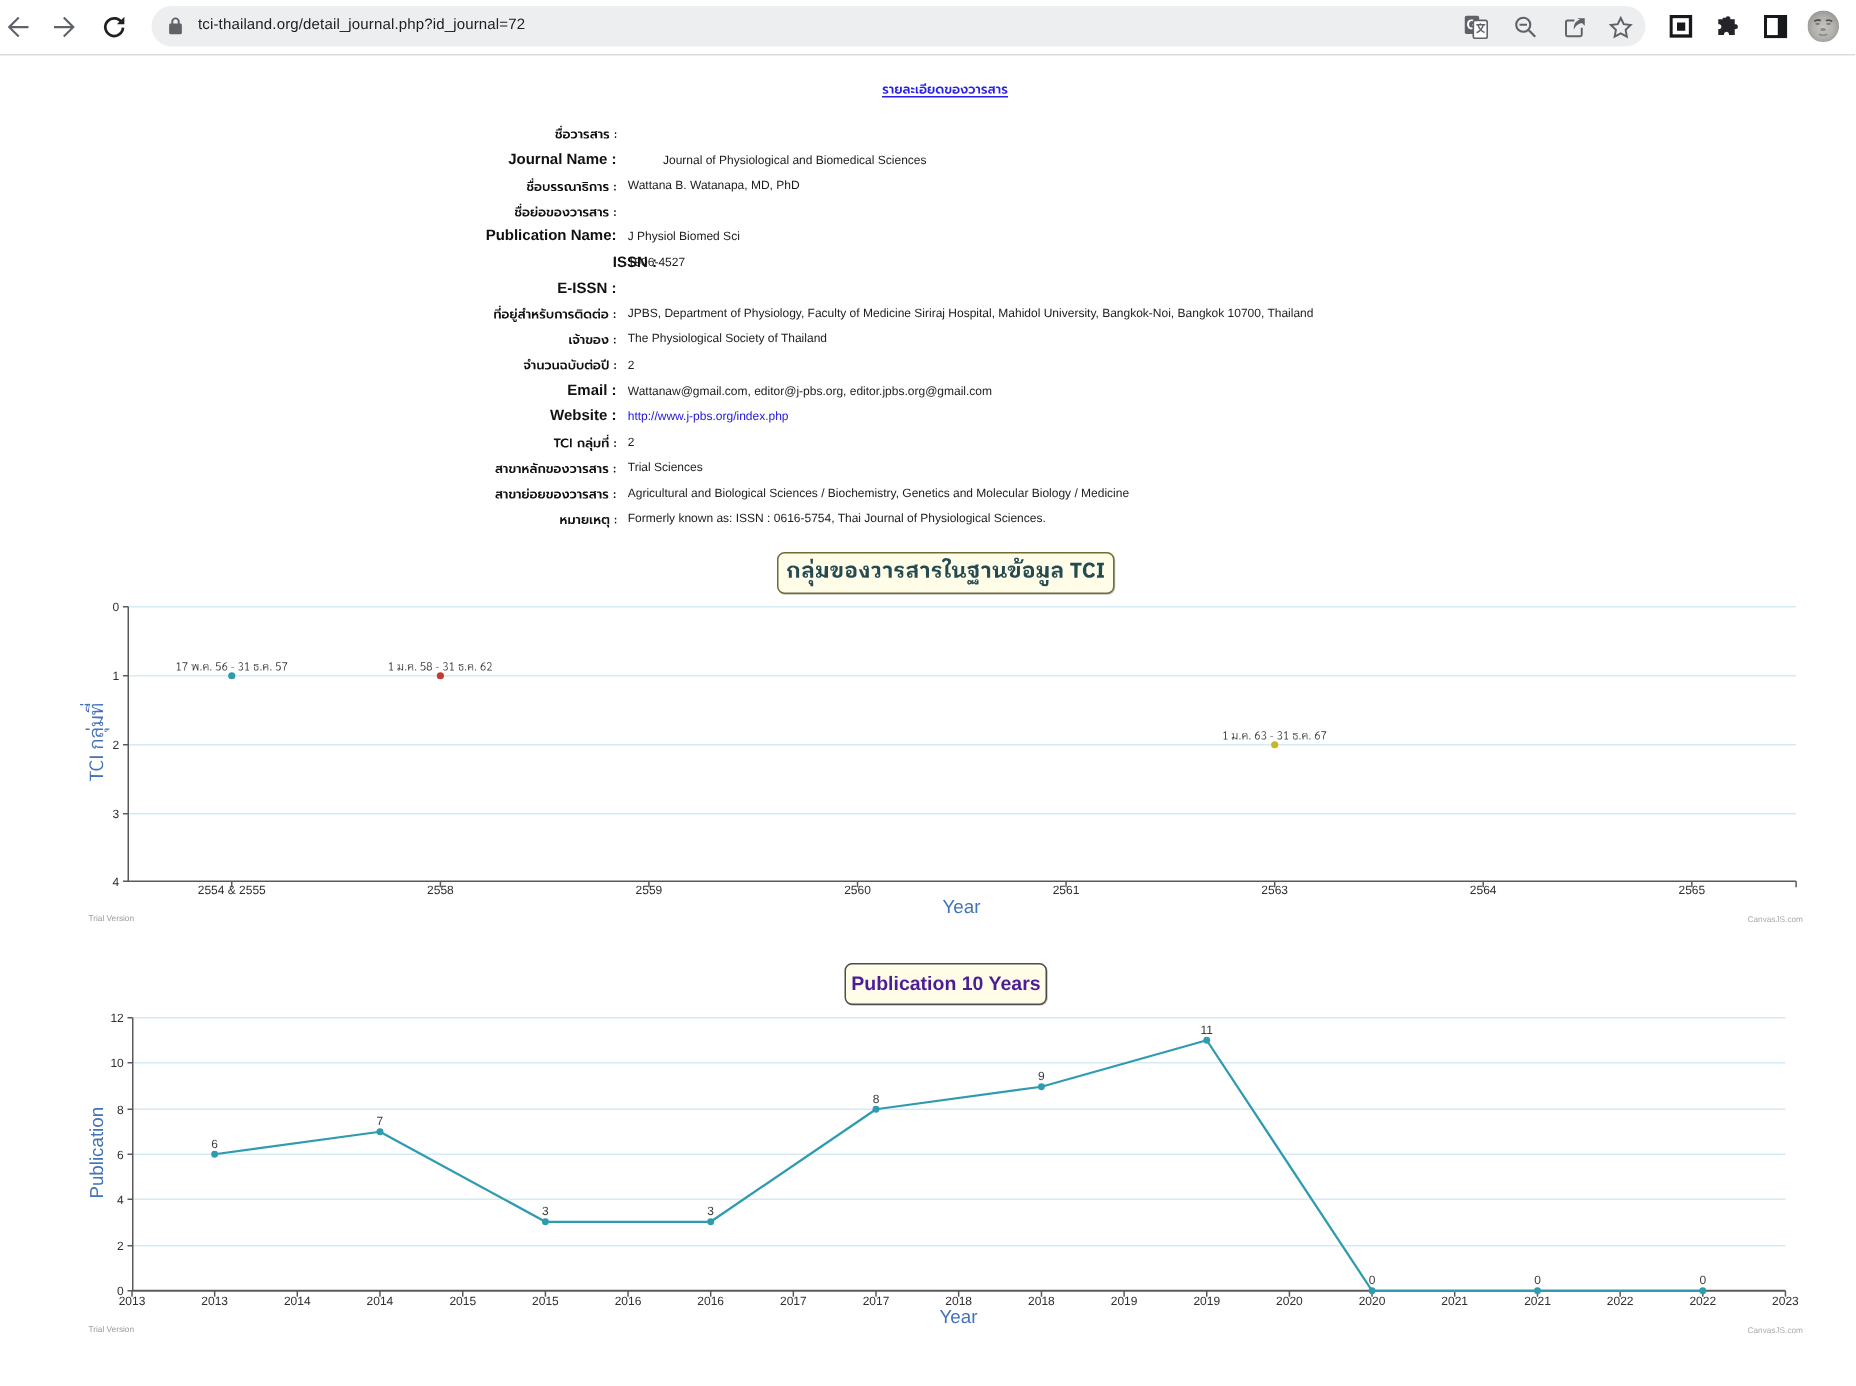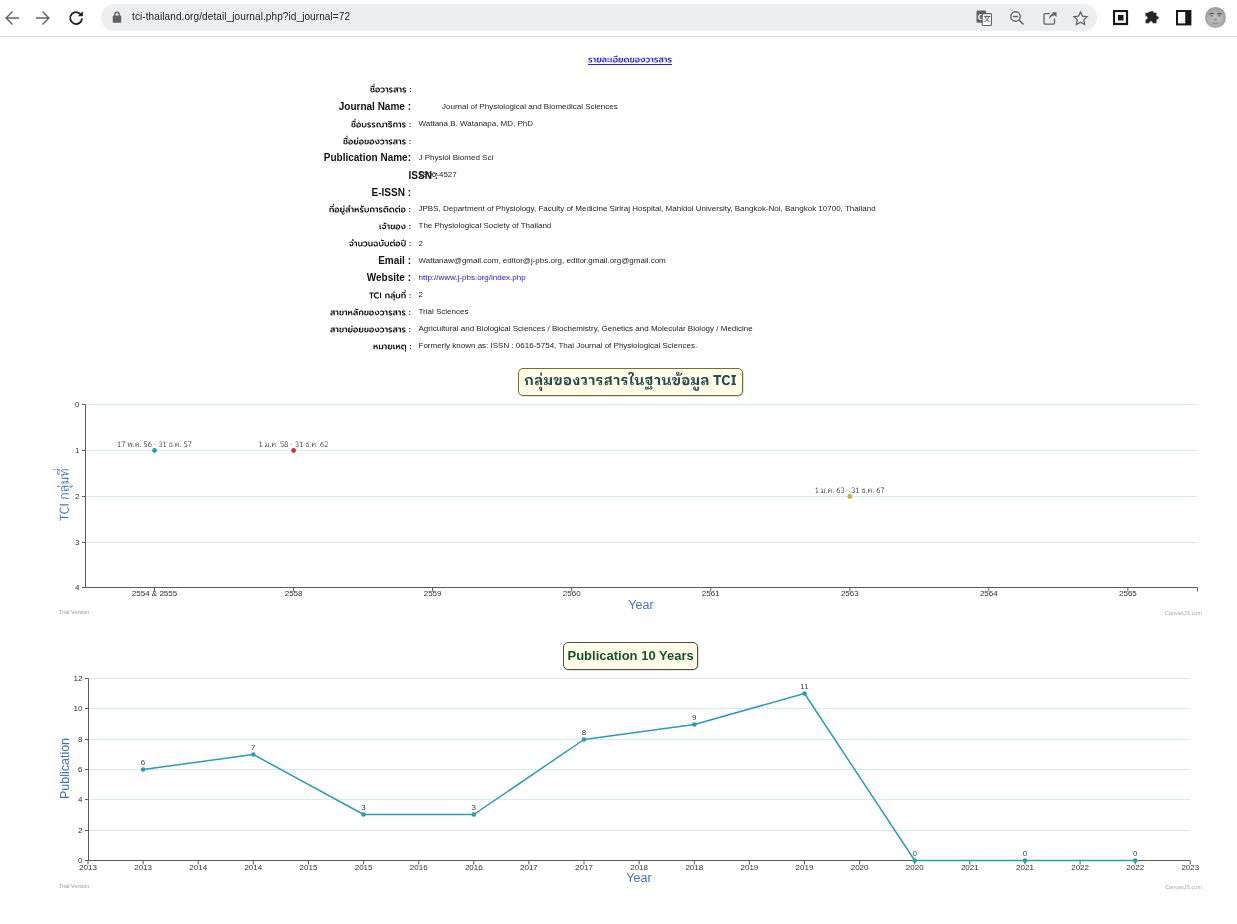--- a/index.html
+++ b/index.html
@@ -98,21 +98,21 @@
 <div class="abs val" style="left:418.5px;top:205.3px;line-height:8px">JPBS, Department of Physiology, Faculty of Medicine Siriraj Hospital, Mahidol University, Bangkok-Noi, Bangkok 10700, Thailand</div>
 <svg style="position:absolute;left:379.1px;top:220.2px;" width="31.9" height="13.0" viewBox="0.00 0.00 31.89 13.00">
     <path d="M30.62 7.88L30.25 8.25L30.25 8.62L30.62 9.00L31.12 9.00L31.38 8.75L31.38 8.12L31.12 7.88ZM30.62 5.12L30.25 5.50L30.25 5.88L30.62 6.25L31.12 6.25L31.38 6.00L31.38 5.38L31.12 5.12ZM11.50 4.75L11.50 5.62L12.25 5.75L12.25 6.12L11.62 7.12L11.75 8.50L12.38 9.12L13.12 9.38L15.00 9.12L15.62 8.50L15.88 7.75L15.88 4.75L14.62 4.75L14.62 8.00L14.00 8.50L13.38 8.50L12.75 7.88L12.88 6.75L13.50 5.75L13.38 5.00L13.00 4.75ZM0.50 4.75L0.50 8.75L1.00 9.25L2.25 9.25L2.25 8.38L1.62 8.12L1.62 4.75ZM25.88 4.88L25.25 4.62L24.00 4.75L24.00 5.62L25.00 5.62L25.50 6.62L25.25 7.75L24.38 8.38L23.88 8.00L23.12 5.38L21.88 5.38L23.12 9.25L25.25 9.12L26.38 8.12L26.62 7.50L26.62 6.12ZM16.75 4.88L16.75 5.88L17.75 5.50L19.50 5.75L20.00 6.38L20.00 7.62L19.38 8.38L18.25 8.50L17.75 8.25L17.88 7.50L18.62 7.50L18.62 6.62L16.62 6.62L16.62 9.00L17.88 9.38L19.25 9.38L20.75 8.62L21.25 7.50L21.25 6.50L20.50 5.12L19.25 4.62ZM7.62 4.88L7.75 5.75L8.12 5.50L8.88 5.50L9.38 5.88L9.38 9.25L10.62 9.25L10.62 6.00L10.25 5.12L9.38 4.62L8.25 4.62ZM2.88 4.88L2.88 5.75L4.88 5.50L5.50 5.75L6.00 6.38L5.88 7.75L4.75 8.38L4.50 8.12L4.25 6.88L3.00 6.88L3.62 9.25L5.25 9.25L6.25 8.88L6.88 8.25L7.25 7.38L7.25 6.38L6.88 5.50L6.38 5.00L5.25 4.62ZM4.50 2.50L4.50 3.25L5.12 3.38L5.12 4.00L7.50 4.00L7.50 3.25L5.75 3.12L5.75 2.62Z" fill="#111"></path>
   </svg>
 <div class="abs val" style="left:418.5px;top:222.4px;line-height:8px">The Physiological Society of Thailand</div>
 <svg style="position:absolute;left:348.9px;top:237.3px;" width="62.1" height="13.0" viewBox="0.00 0.00 62.12 13.00">
     <path d="M60.88 7.88L60.50 8.25L60.50 8.62L60.88 9.00L61.38 9.00L61.62 8.75L61.62 8.12L61.38 7.88ZM60.88 5.12L60.50 5.50L60.50 5.88L60.88 6.25L61.38 6.25L61.62 6.00L61.62 5.38L61.38 5.12ZM35.50 4.75L35.62 8.38L36.25 9.00L37.12 9.38L38.25 9.38L39.25 9.00L40.00 7.88L40.00 4.75L38.88 4.75L38.88 7.50L38.62 8.12L38.00 8.50L37.12 8.38L36.62 7.75L36.62 4.75ZM30.00 4.75L30.12 8.38L30.75 9.00L31.62 9.38L32.75 9.38L33.75 9.00L34.50 7.88L34.50 4.75L33.38 4.75L33.38 7.50L33.12 8.12L32.50 8.50L31.62 8.38L31.12 7.75L31.12 4.75ZM19.25 4.75L19.38 8.62L20.38 9.38L21.38 9.38L22.38 8.75L22.50 9.25L23.62 9.25L23.62 4.75L22.38 4.75L22.38 7.88L21.62 8.50L21.00 8.50L20.38 7.88L20.38 4.75ZM9.12 4.75L9.25 8.62L10.25 9.38L11.25 9.38L12.25 8.75L12.38 9.25L13.50 9.25L13.50 4.75L12.25 4.75L12.25 7.88L11.50 8.50L10.88 8.50L10.25 7.88L10.25 4.75ZM46.75 4.88L46.75 5.88L47.75 5.50L49.50 5.75L50.00 6.38L50.00 7.62L49.38 8.38L48.25 8.50L47.75 8.25L47.88 7.50L48.62 7.50L48.62 6.62L46.62 6.62L46.62 9.00L47.88 9.38L49.25 9.38L50.75 8.62L51.25 7.50L51.25 6.50L50.50 5.12L49.25 4.62ZM41.25 5.38L40.88 6.50L40.88 7.62L41.50 8.88L42.50 9.38L43.88 9.25L43.88 8.38L43.00 8.50L42.38 8.12L42.12 7.62L42.12 6.38L42.38 5.75L43.00 5.50L43.25 6.00L44.38 5.50L44.75 5.88L44.75 9.25L45.88 9.25L45.88 5.50L45.50 4.88L44.25 4.62L43.50 5.00L42.88 4.62L42.25 4.62ZM24.62 4.88L24.50 5.75L26.62 5.50L27.12 5.62L27.75 6.38L27.75 7.88L26.88 8.50L26.38 8.50L25.88 8.12L25.75 6.75L24.62 6.75L24.75 8.62L25.75 9.38L26.75 9.38L27.75 8.75L27.88 9.25L28.88 9.25L28.88 6.00L28.12 5.00L27.12 4.62ZM14.25 5.00L14.25 5.88L15.25 5.50L16.00 5.50L16.62 5.75L17.25 6.75L17.00 7.88L16.38 8.38L15.12 8.50L14.25 8.12L14.38 9.12L15.12 9.38L16.50 9.38L17.50 9.00L18.12 8.38L18.38 7.75L18.38 6.25L18.12 5.62L17.50 5.00L16.50 4.62L15.25 4.62ZM5.00 4.88L5.12 5.75L5.50 5.50L6.25 5.50L6.75 5.88L6.75 9.25L8.00 9.25L8.00 6.00L7.62 5.12L6.75 4.62L5.62 4.62ZM0.25 4.88L0.25 5.75L2.25 5.50L2.88 5.75L3.38 6.38L3.25 7.75L2.12 8.38L1.88 8.12L1.62 6.88L0.38 6.88L1.00 9.25L2.62 9.25L3.62 8.88L4.25 8.25L4.62 7.38L4.62 6.38L4.25 5.50L3.75 5.00L2.62 4.62ZM56.75 3.25L55.62 3.25L55.62 7.38L55.38 8.12L54.88 8.50L54.12 8.50L53.38 7.75L53.38 4.75L52.25 4.75L52.25 8.12L53.12 9.12L53.75 9.38L55.12 9.38L56.00 9.00L56.50 8.50L56.75 7.88ZM44.62 2.62L44.62 4.00L45.75 4.00L45.75 2.62ZM32.00 2.62L32.00 3.62L32.38 4.00L35.12 4.00L35.12 3.25L33.00 3.12L33.00 2.62ZM54.88 2.50L53.88 2.50L53.75 3.38L51.75 3.38L51.75 4.12L54.88 4.12ZM3.50 2.12L2.88 2.75L2.88 3.62L3.50 4.12L4.12 4.12L4.50 3.88L4.75 2.88L4.25 2.25ZM3.62 2.75L4.12 3.00L3.88 3.62L3.38 3.38Z" fill="#111"></path>
   </svg>
 <div class="abs val" style="left:418.5px;top:239.5px;line-height:8px">2</div>
 <div class="abs lab" style="right:826.0px;top:257.0px;line-height:7.5px">Email :</div>
-<div class="abs val" style="left:418.5px;top:256.6px;line-height:8px">Wattanaw@gmail.com, editor@j-pbs.org, editor.gmail.org@gmail.com</div>
+<div class="abs val" style="left:418.5px;top:256.6px;line-height:8px">Wattanaw@gmail.com, editor@j-pbs.org, editor.jpbs.org@gmail.com</div>
 <div class="abs lab" style="right:826.0px;top:274.1px;line-height:7.5px">Website :</div>
 <div class="abs val" style="left:418.5px;top:273.7px;line-height:8px;color:#2016d8;">http://www.j-pbs.org/index.php</div>
 <svg style="position:absolute;left:368.9px;top:288.6px;" width="42.1" height="13.0" viewBox="0.00 0.00 42.12 13.00">
     <path d="M24.25 9.75L24.25 10.50L24.75 10.62L24.75 11.62L25.88 11.62L25.75 10.00L25.50 9.75ZM40.88 7.88L40.50 8.25L40.50 8.62L40.88 9.00L41.38 9.00L41.62 8.75L41.62 8.12L41.38 7.88ZM40.88 5.12L40.50 5.50L40.50 5.88L40.88 6.25L41.38 6.25L41.62 6.00L41.62 5.38L41.38 5.12ZM26.88 4.75L26.88 9.25L27.88 9.25L28.00 8.75L29.00 9.38L30.38 9.25L31.00 8.62L31.25 7.88L31.25 4.75L30.00 4.75L30.00 8.00L29.38 8.50L28.50 8.38L28.00 7.88L28.00 4.75ZM36.12 4.88L34.62 4.62L33.50 5.25L33.38 4.75L32.38 4.75L32.38 9.25L33.50 9.25L33.50 6.12L34.38 5.50L34.88 5.50L35.50 6.00L35.50 9.25L36.75 9.25L36.75 6.00ZM22.00 4.88L21.88 5.75L23.88 5.50L24.25 5.62L24.62 6.25L24.50 6.62L23.88 6.38L22.75 6.38L21.88 6.75L21.38 7.62L21.50 8.62L22.62 9.38L23.88 9.25L23.88 8.62L23.00 8.62L22.62 8.25L22.62 7.62L22.88 7.38L23.88 7.25L24.62 7.50L24.75 9.25L25.88 9.25L25.88 6.00L25.50 5.25L24.38 4.62L22.75 4.62ZM15.88 5.88L16.25 6.38L16.25 9.25L17.50 9.25L17.50 6.62L17.12 6.00L18.00 5.50L18.75 5.50L19.38 6.00L19.38 9.25L20.62 9.25L20.62 6.12L20.00 5.00L19.12 4.62L17.75 4.62L16.75 5.00ZM11.00 3.38L11.00 9.25L12.12 9.25L12.12 3.38ZM0.12 3.38L0.12 4.38L1.88 4.50L1.88 9.25L3.00 9.25L3.12 4.38L4.75 4.38L4.75 3.38ZM6.00 3.75L5.25 4.50L4.75 5.88L4.88 7.38L5.25 8.12L6.00 8.88L7.25 9.38L8.75 9.38L10.00 8.88L10.00 7.75L8.75 8.38L7.50 8.38L6.88 8.12L6.00 7.00L6.00 5.75L6.88 4.62L7.50 4.38L8.75 4.38L9.88 4.88L9.88 3.75L8.62 3.25L7.25 3.25ZM24.62 2.62L24.62 4.00L25.75 4.00L25.75 2.62ZM36.62 2.38L35.62 2.38L35.50 3.25L32.88 3.25L32.88 4.00L36.62 4.00ZM35.62 0.75L35.62 1.88L36.62 1.88L36.62 0.75Z" fill="#111"></path>
   </svg>
 <div class="abs val" style="left:418.5px;top:290.8px;line-height:8px">2</div>
 <svg style="position:absolute;left:330.3px;top:305.7px;" width="80.8" height="13.0" viewBox="0.00 0.00 80.75 13.00">
     <path d="M79.50 7.88L79.12 8.25L79.12 8.62L79.50 9.00L80.00 9.00L80.25 8.75L80.25 8.12L80.00 7.88ZM79.50 5.12L79.12 5.50L79.12 5.88L79.50 6.25L80.00 6.25L80.25 6.00L80.25 5.38L80.00 5.12ZM34.12 4.75L34.12 5.62L34.88 5.75L34.88 6.12L34.25 7.12L34.38 8.50L35.00 9.12L35.75 9.38L37.62 9.12L38.25 8.50L38.50 7.75L38.50 4.75L37.25 4.75L37.25 8.00L36.62 8.50L36.00 8.50L35.38 7.88L35.50 6.75L36.12 5.75L36.00 5.00L35.62 4.75ZM18.12 4.75L18.12 9.25L19.25 9.25L19.25 7.75L20.62 6.62L21.25 7.25L21.25 9.25L22.38 9.25L22.38 6.88L22.00 6.25L21.25 5.88L22.38 4.75L21.00 4.75L19.38 6.38L19.25 4.75ZM9.25 4.75L9.25 5.62L10.00 5.75L10.00 6.12L9.38 7.12L9.50 8.50L10.12 9.12L10.88 9.38L12.75 9.12L13.38 8.50L13.62 7.75L13.62 4.75L12.38 4.75L12.38 8.00L11.75 8.50L11.12 8.50L10.50 7.88L10.62 6.75L11.25 5.75L11.12 5.00L10.75 4.75ZM72.38 4.88L71.75 5.62L71.88 6.62L72.62 7.25L74.12 7.75L74.38 8.25L73.88 8.62L72.88 8.62L71.88 8.25L71.88 9.12L72.88 9.38L74.25 9.38L75.00 9.12L75.50 8.50L75.38 7.38L74.75 6.88L73.38 6.50L73.00 6.12L73.12 5.62L74.25 5.50L75.25 5.88L75.12 4.88L74.38 4.62L73.00 4.62ZM67.88 4.88L68.00 5.75L68.38 5.50L69.12 5.50L69.62 5.88L69.62 9.25L70.88 9.25L70.88 6.00L70.50 5.12L69.62 4.62L68.50 4.62ZM59.00 4.88L58.38 5.62L58.50 6.62L59.25 7.25L60.75 7.75L61.00 8.25L60.50 8.62L59.50 8.62L58.50 8.25L58.50 9.12L59.50 9.38L60.88 9.38L61.62 9.12L62.12 8.50L62.00 7.38L61.38 6.88L60.00 6.50L59.62 6.12L59.75 5.62L60.88 5.50L61.88 5.88L61.75 4.88L61.00 4.62L59.62 4.62ZM54.50 4.88L54.62 5.75L55.00 5.50L55.75 5.50L56.25 5.88L56.25 9.25L57.50 9.25L57.50 6.00L57.12 5.12L56.25 4.62L55.12 4.62ZM50.00 5.00L50.00 5.88L51.00 5.50L51.75 5.50L52.38 5.75L53.00 6.75L52.75 7.88L52.12 8.38L50.88 8.50L50.00 8.12L50.12 9.12L50.88 9.38L52.25 9.38L53.25 9.00L53.88 8.38L54.12 7.75L54.12 6.25L53.88 5.62L53.25 5.00L52.25 4.62L51.00 4.62ZM48.50 4.88L47.88 4.62L46.62 4.75L46.62 5.62L47.62 5.62L48.12 6.62L47.88 7.75L47.00 8.38L46.50 8.00L45.75 5.38L44.50 5.38L45.75 9.25L47.88 9.12L49.00 8.12L49.25 7.50L49.25 6.12ZM39.38 4.88L39.38 5.88L40.38 5.50L42.12 5.75L42.62 6.38L42.62 7.62L42.00 8.38L40.88 8.50L40.38 8.25L40.50 7.50L41.25 7.50L41.25 6.62L39.25 6.62L39.25 9.00L40.50 9.38L41.88 9.38L43.38 8.62L43.88 7.50L43.88 6.50L43.12 5.12L41.88 4.62ZM28.62 5.88L29.00 6.38L29.00 9.25L30.25 9.25L30.25 6.62L29.88 6.00L30.75 5.50L31.50 5.50L32.12 6.00L32.12 9.25L33.38 9.25L33.38 6.12L32.75 5.00L31.88 4.62L30.50 4.62L29.50 5.00ZM23.88 4.88L23.75 5.75L25.75 5.50L26.12 5.62L26.50 6.25L26.38 6.62L25.75 6.38L24.62 6.38L23.75 6.75L23.25 7.62L23.38 8.62L24.50 9.38L25.75 9.25L25.75 8.62L24.88 8.62L24.50 8.25L24.50 7.62L24.75 7.38L25.75 7.25L26.50 7.50L26.62 9.25L27.75 9.25L27.75 6.00L27.38 5.25L26.25 4.62L24.62 4.62ZM14.12 4.88L14.25 5.75L14.62 5.50L15.38 5.50L15.88 5.88L15.88 9.25L17.12 9.25L17.12 6.00L16.75 5.12L15.88 4.62L14.75 4.62ZM5.38 4.88L5.50 5.75L5.88 5.50L6.62 5.50L7.12 5.88L7.12 9.25L8.38 9.25L8.38 6.00L8.00 5.12L7.12 4.62L6.00 4.62ZM67.62 4.38L66.38 4.38L66.00 4.75L64.12 4.62L63.38 4.88L63.25 5.75L65.25 5.50L65.62 5.62L66.00 6.25L65.88 6.62L65.25 6.38L64.12 6.38L63.25 6.75L62.75 7.62L62.88 8.62L64.00 9.38L65.25 9.25L65.25 8.62L64.38 8.62L64.00 8.25L64.00 7.62L64.25 7.38L65.25 7.25L66.00 7.50L66.12 9.25L67.25 9.25L67.25 6.12L66.88 5.38ZM5.12 4.38L3.88 4.38L3.50 4.75L1.62 4.62L0.88 4.88L0.75 5.75L2.75 5.50L3.12 5.62L3.50 6.25L3.38 6.62L2.75 6.38L1.62 6.38L0.75 6.75L0.25 7.62L0.38 8.62L1.50 9.38L2.75 9.25L2.75 8.62L1.88 8.62L1.50 8.25L1.50 7.62L1.75 7.38L2.75 7.25L3.50 7.50L3.62 9.25L4.75 9.25L4.75 6.12L4.38 5.38ZM25.38 2.62L25.38 3.62L25.75 4.00L28.50 4.00L28.50 3.25L26.38 3.12L26.38 2.62Z" fill="#111"></path>
   </svg>
 <div class="abs val" style="left:418.5px;top:307.9px;line-height:8px">Trial Sciences</div>
@@ -261,12 +261,12 @@
     <circle cx="1025.0" cy="860.5" r="2.3" fill="#2e9bb0"></circle>
     <text x="1025.0" y="856.3" font-size="8" fill="#3c3c3c" text-anchor="middle">0</text>
     <circle cx="1135.2" cy="860.5" r="2.3" fill="#2e9bb0"></circle>
     <text x="1135.2" y="856.3" font-size="8" fill="#3c3c3c" text-anchor="middle">0</text>
     <text x="639" y="882" font-size="12.5" fill="#4272b8" text-anchor="middle">Year</text>
     <text x="59" y="888" font-size="5.5" fill="#9a9a9a">Trial Version</text>
     <text x="1202" y="888.5" font-size="5.5" fill="#ababab" text-anchor="end">CanvasJS.com</text>
     <text x="0" y="0" font-size="12.5" fill="#4272b8" text-anchor="middle" transform="translate(68.5 768.5) rotate(-90)">Publication</text>
   </svg>
 <div class="abs" style="left:563.3px;top:641.5px;width:134.6px;height:28.7px;background:#fffde7;border:1px solid #4d4d4d;border-radius:5px;box-shadow:0.5px 0.5px 0 rgba(0,0,0,0.25)"></div>
-<div class="abs" style="left:567.5px;top:648.5px;width:126px;text-align:right;font-size:13px;font-weight:bold;color:#14532d;line-height:13px">Publication 10 Years</div>
+<div class="abs" style="left:567.5px;top:648.5px;width:126px;text-align:right;font-size:13px;font-weight:bold;color:#4c1d95;line-height:13px">Publication 10 Years</div>
 </body></html>

